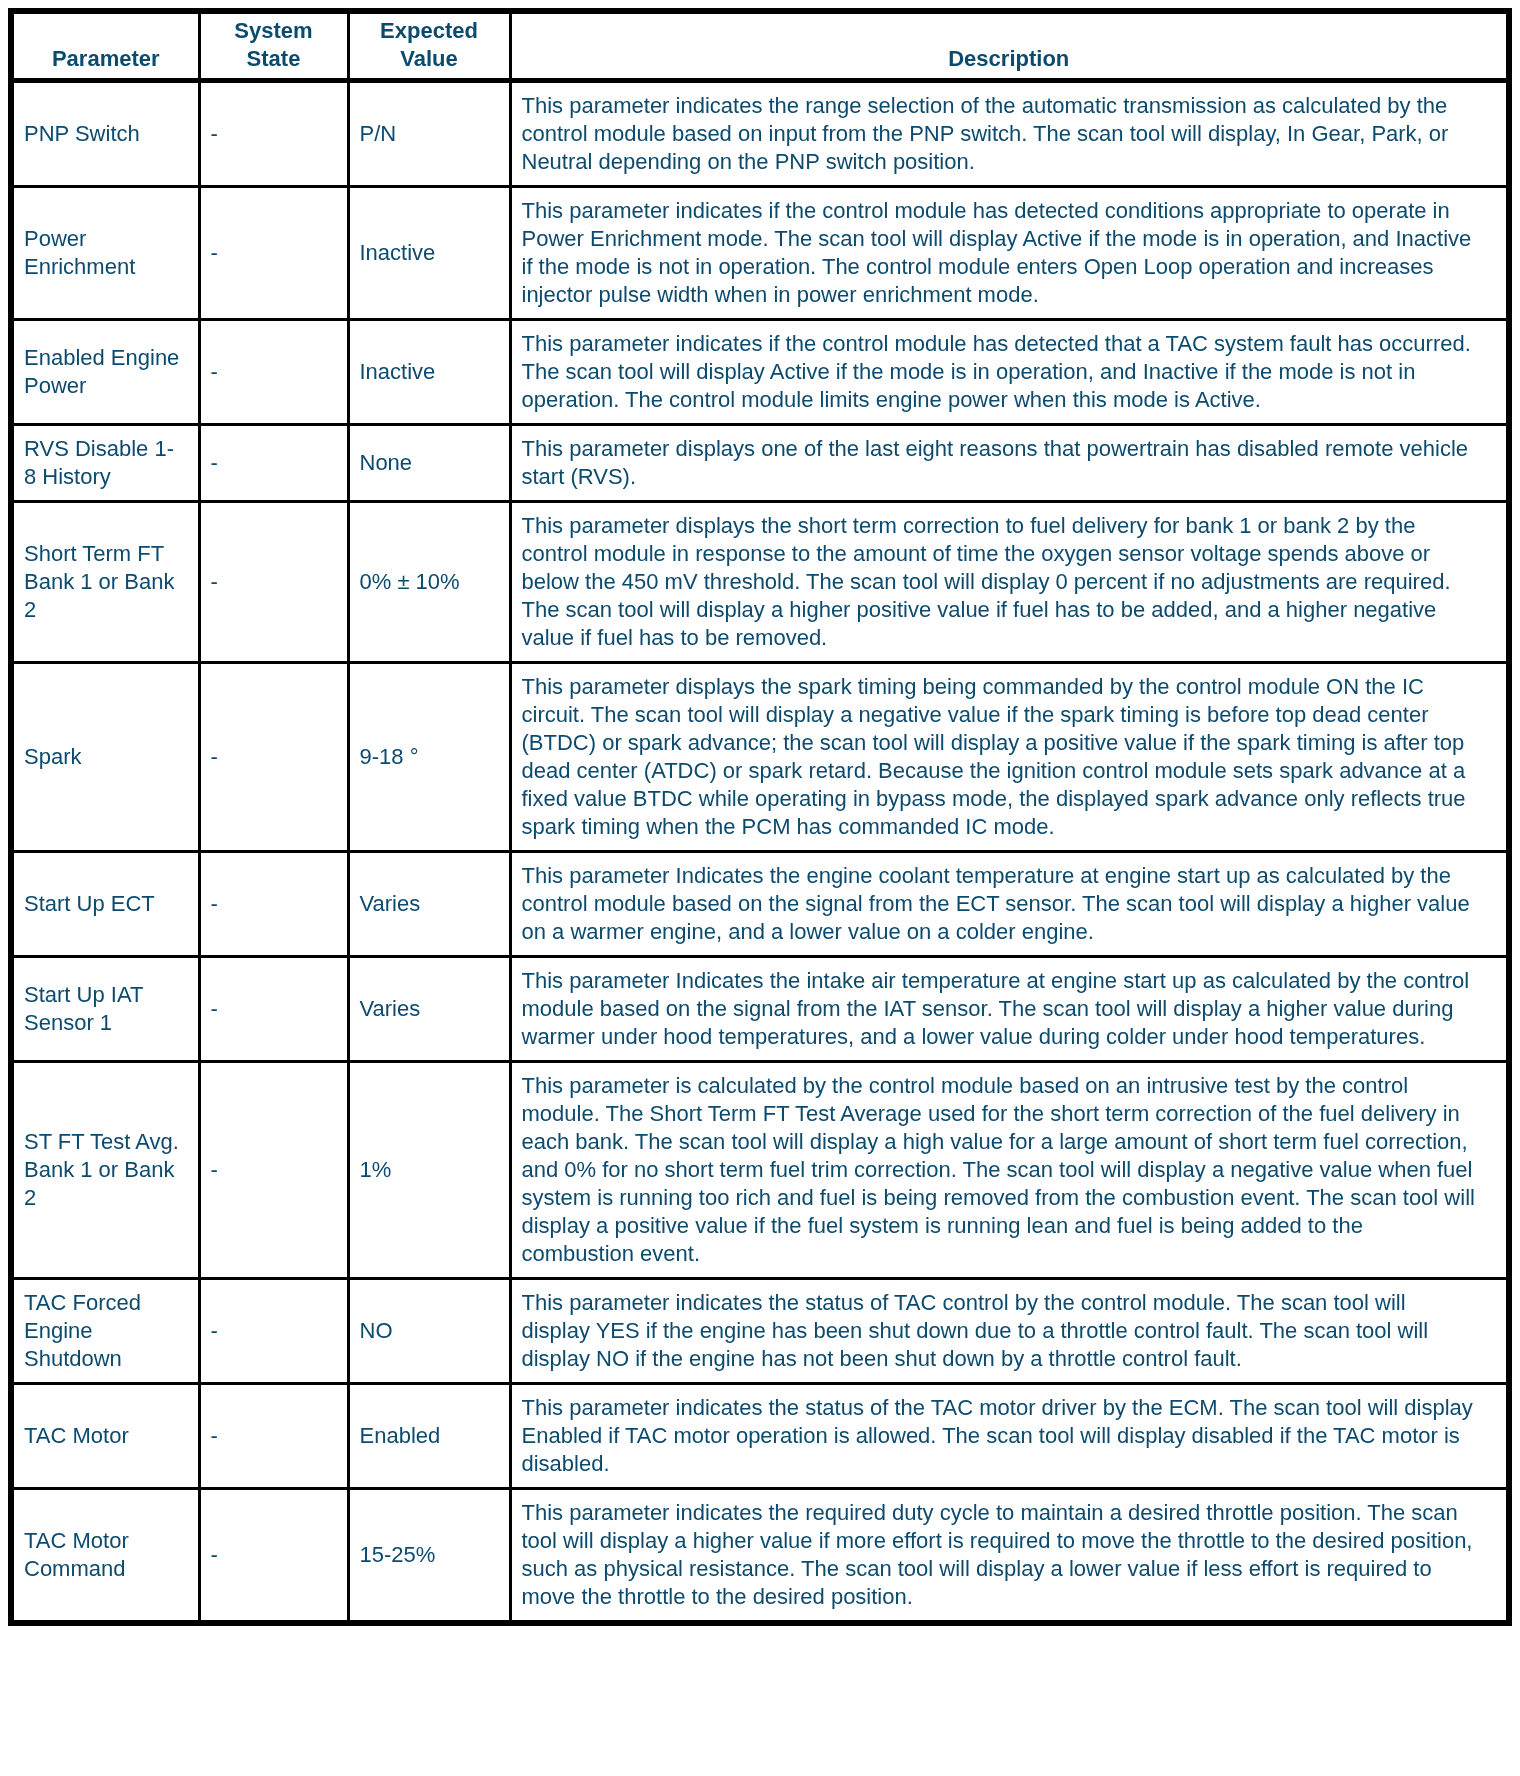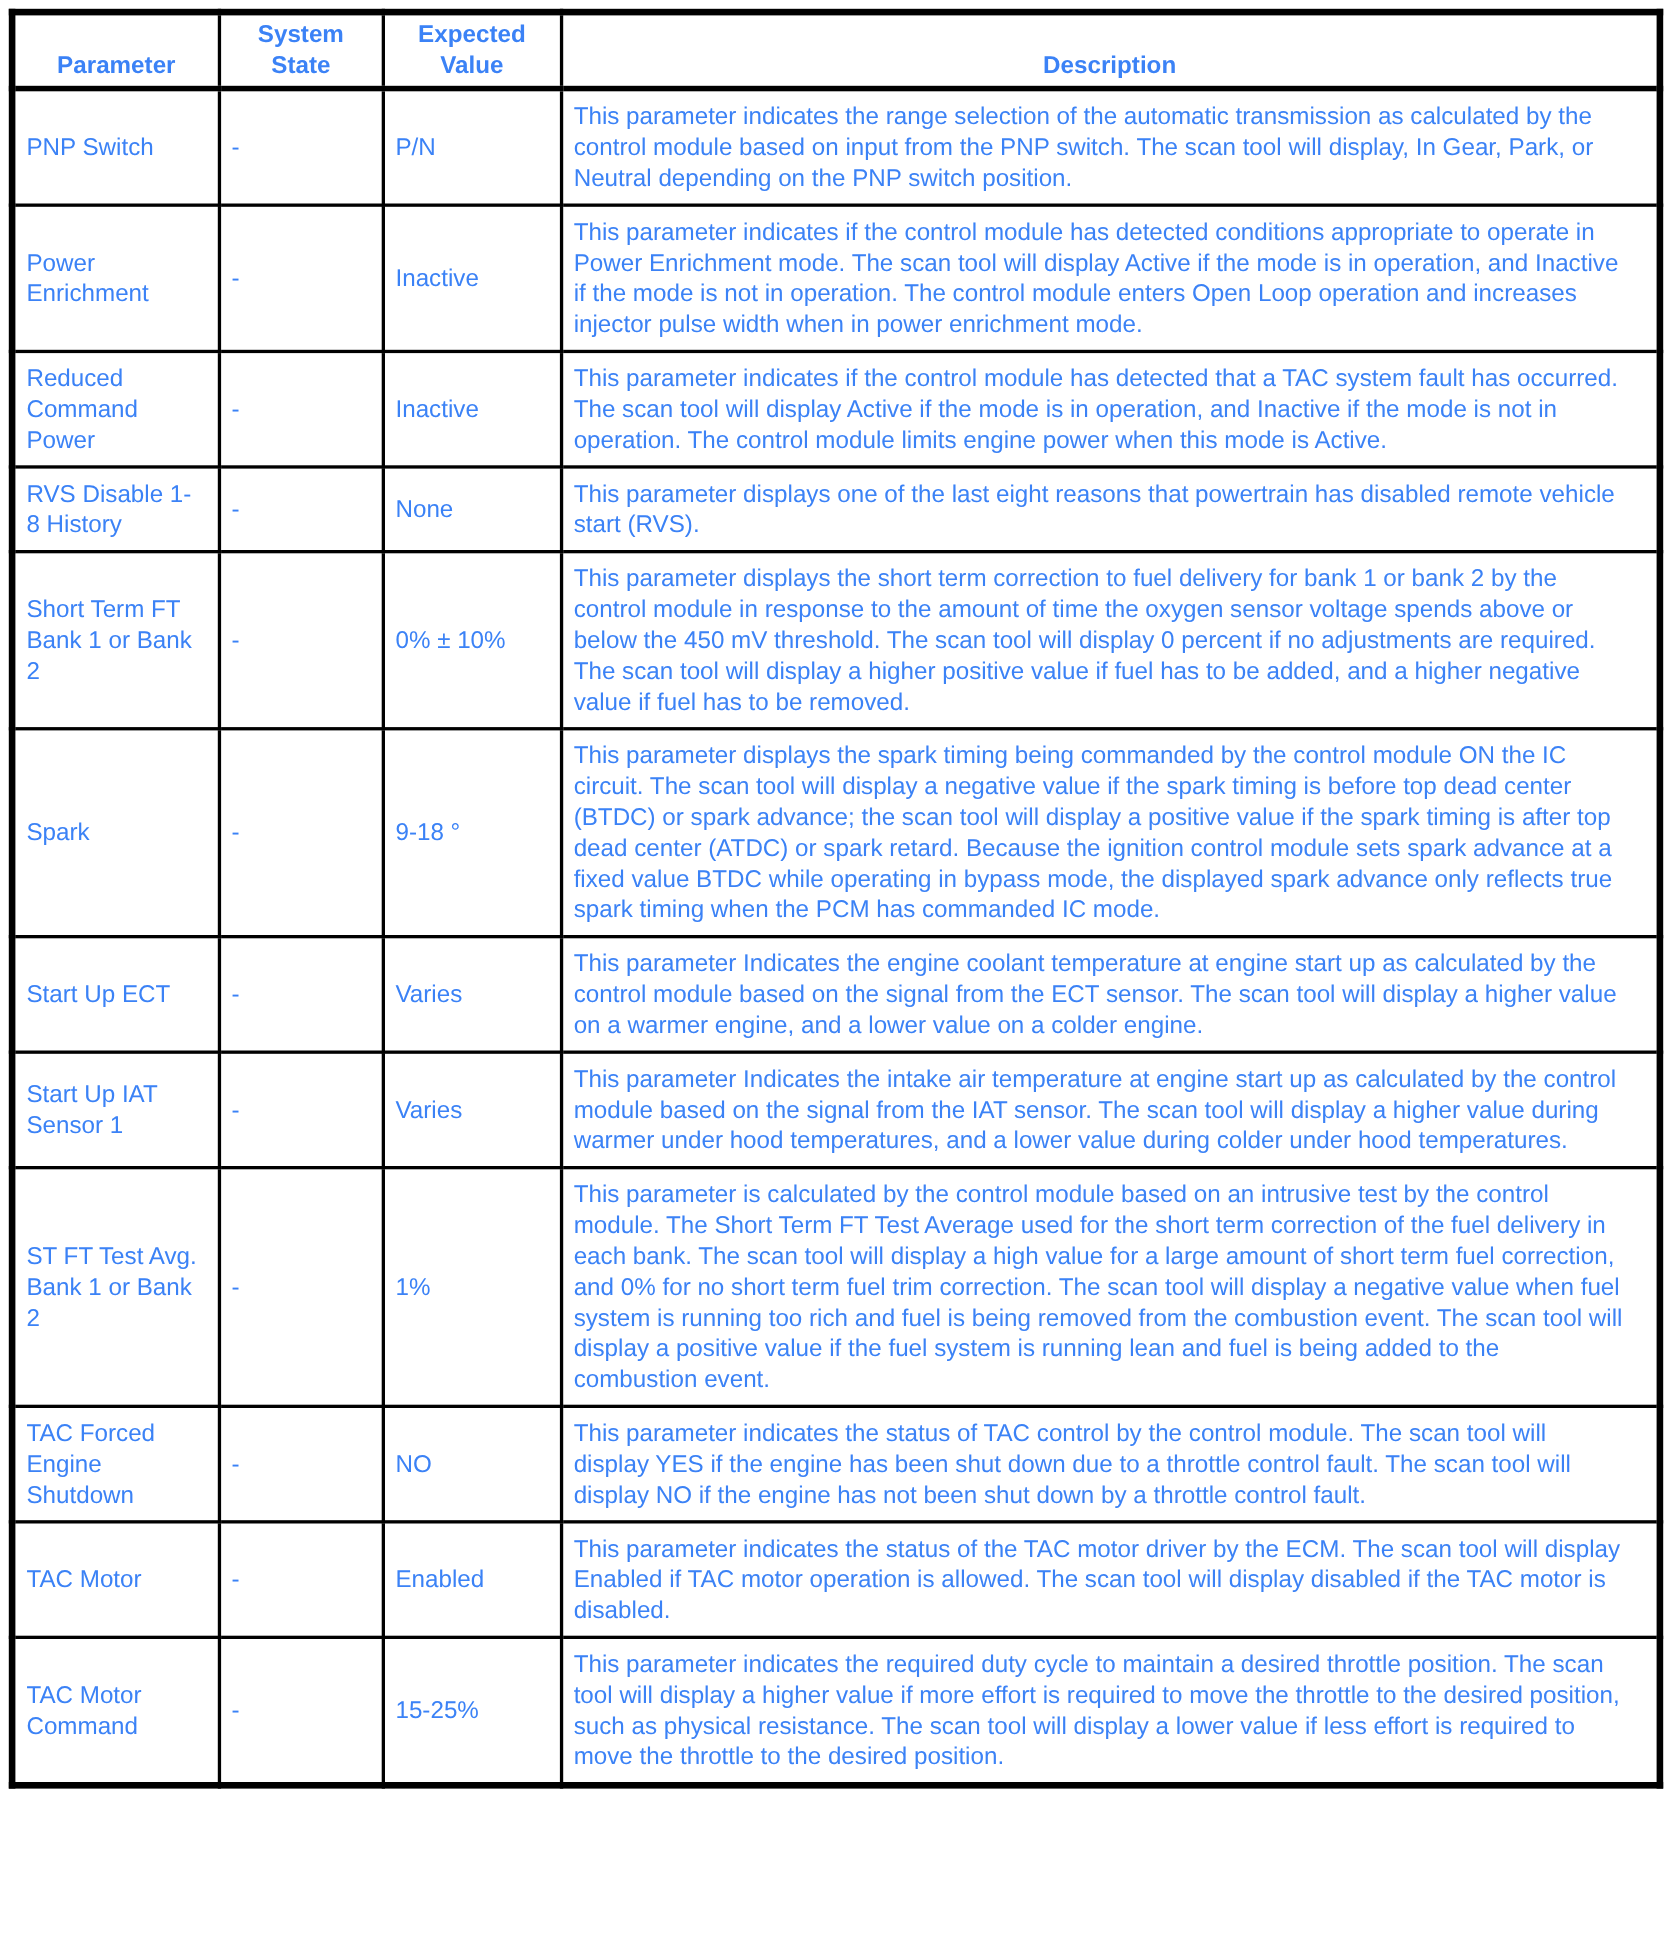--- a/index.html
+++ b/index.html
@@ -23,21 +23,21 @@
   }
   col.c-parameter      { width: 188px; }
   col.c-system_state   { width: 149px; }
   col.c-expected_value { width: 162px; }
   col.c-description    { width: auto;  }
 
   th, td {
     border: 3px solid #000000;
     font-size: 22px;
     line-height: 28px;
-    color: #3b82f6;
+    color: #0c4a6e;
     overflow: hidden;
   }
   thead th {
     font-weight: bold;
     text-align: center;
     vertical-align: bottom;
     padding: 3px 6px 5px 6px;
     height: 57px;
     box-sizing: border-box;
     border-bottom-width: 5px;
@@ -78,21 +78,21 @@
         <td class="col-expected_value">P/N</td>
         <td class="col-description">This parameter indicates the range selection of the automatic transmission as calculated by the control module based on input from the PNP switch. The scan tool will display, In Gear, Park, or Neutral depending on the PNP switch position.</td>
       </tr>
       <tr>
         <td class="col-parameter">Power Enrichment</td>
         <td class="col-system_state">-</td>
         <td class="col-expected_value">Inactive</td>
         <td class="col-description">This parameter indicates if the control module has detected conditions appropriate to operate in Power Enrichment mode. The scan tool will display Active if the mode is in operation, and Inactive if the mode is not in operation. The control module enters Open Loop operation and increases injector pulse width when in power enrichment mode.</td>
       </tr>
       <tr>
-        <td class="col-parameter">Reduced Command Power</td>
+        <td class="col-parameter">Enabled Engine Power</td>
         <td class="col-system_state">-</td>
         <td class="col-expected_value">Inactive</td>
         <td class="col-description">This parameter indicates if the control module has detected that a TAC system fault has occurred. The scan tool will display Active if the mode is in operation, and Inactive if the mode is not in operation. The control module limits engine power when this mode is Active.</td>
       </tr>
       <tr>
         <td class="col-parameter">RVS Disable 1-8 History</td>
         <td class="col-system_state">-</td>
         <td class="col-expected_value">None</td>
         <td class="col-description">This parameter displays one of the last eight reasons that powertrain has disabled remote vehicle start (RVS).</td>
       </tr>

